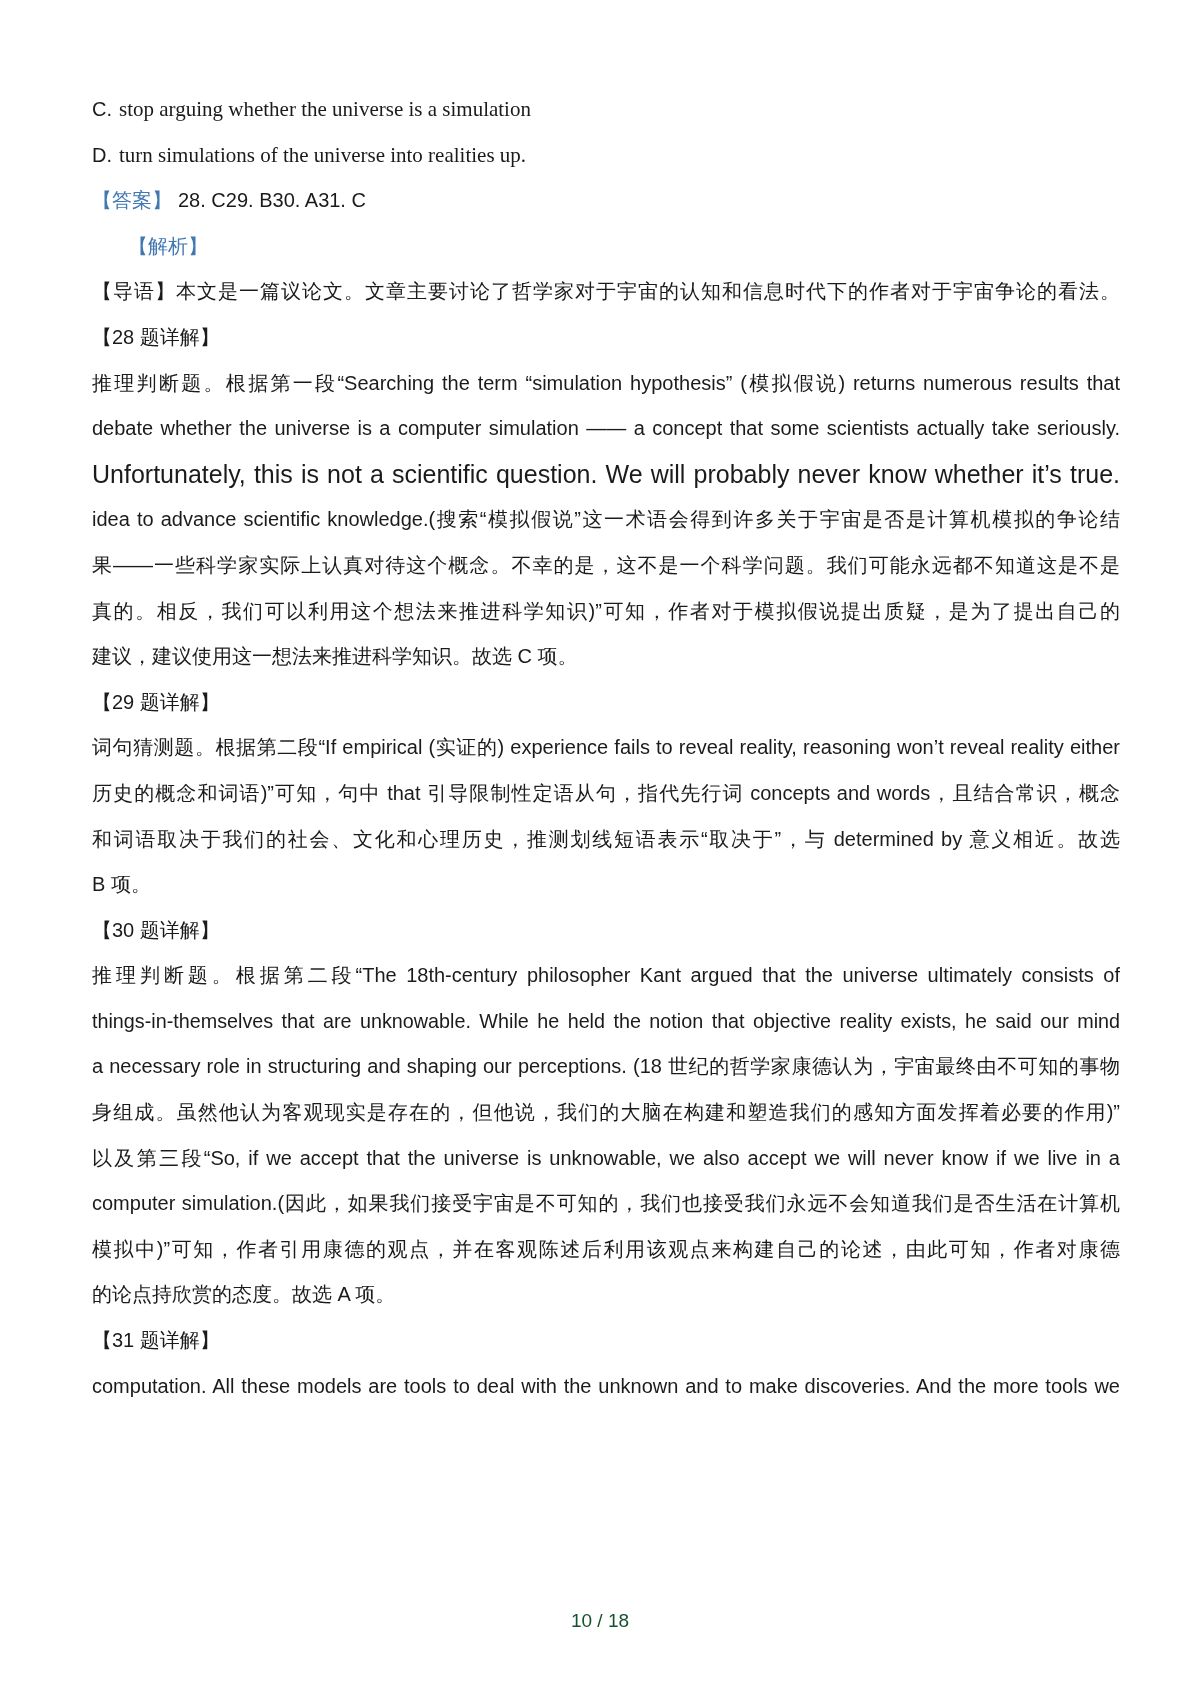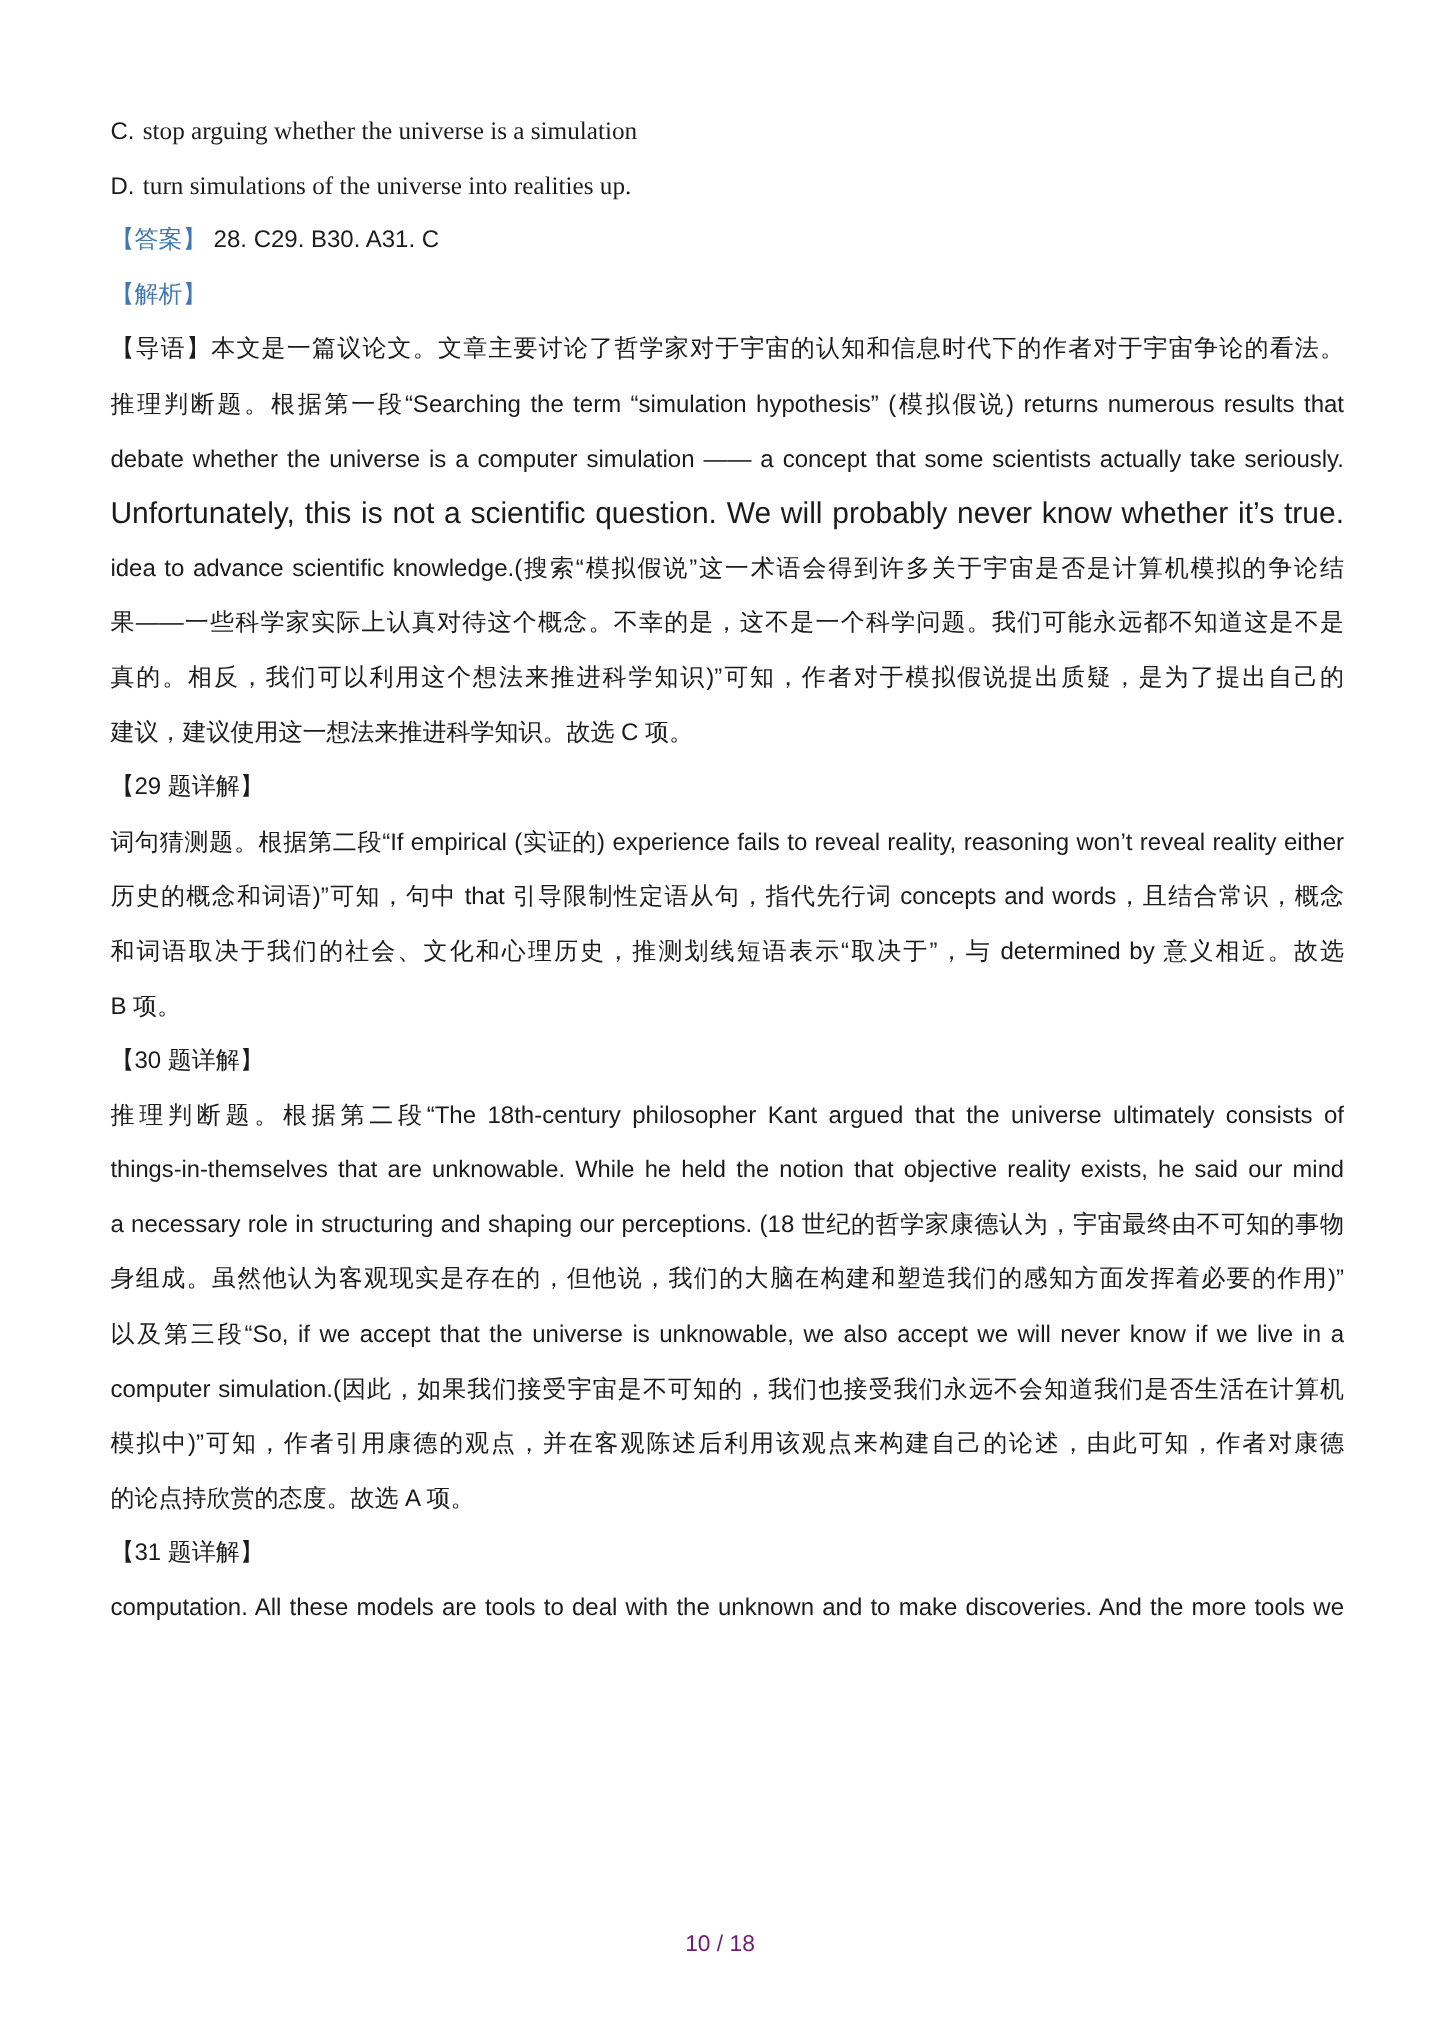--- a/index.html
+++ b/index.html
@@ -43,39 +43,40 @@
   .answer-item.first { margin-left: 6px; }
   .footer {
     position: absolute;
     left: 0;
     right: 0;
     top: 1598px;
     height: 45px;
     line-height: 45px;
     text-align: center;
     font-size: 19px;
-    color: #701a75;
+    color: #14532d;
   }
 </style>
 </head>
 <body>
 
 <div class="content">
 
   <div class="ln serif"><span class="opt-letter">C.</span><span>stop arguing whether the universe is a simulation</span></div>
   <div class="ln serif"><span class="opt-letter">D.</span><span>turn simulations of the universe into realities up.</span></div>
 
   <div class="ln">
     <span class="blue" style="color: rgb(66, 120, 178);">【答案】</span><span class="answer-item first">28. C</span><span class="answer-item">29. B</span><span class="answer-item">30. A</span><span class="answer-item">31. C</span>
   </div>
 
-  <div class="ln"><span class="blue" style="color: rgb(66, 120, 178);">【解析】</span></div>
+  <div class="ln"><span class="blue" style="color: rgb(66, 120, 178); margin-left: 36px;">【解析】</span></div>
 
   <div class="ln just">【导语】本文是一篇议论文。文章主要讨论了哲学家对于宇宙的认知和信息时代下的作者对于宇宙争论的看法。</div>
 
+  <div class="ln">【28 题详解】</div>
   <div class="ln just">推理判断题。根据第一段“Searching the term “simulation hypothesis” (模拟假说) returns numerous results that</div>
   <div class="ln just">debate whether the universe is a computer simulation —— a concept that some scientists actually take seriously.</div>
   <div class="ln just" style="font-size: 25px;">Unfortunately, this is not a scientific question. We will probably never know whether it’s true. We can, instead, use this</div>
   <div class="ln just">idea to advance scientific knowledge.(搜索“模拟假说”这一术语会得到许多关于宇宙是否是计算机模拟的争论结</div>
   <div class="ln just">果——一些科学家实际上认真对待这个概念。不幸的是，这不是一个科学问题。我们可能永远都不知道这是不是</div>
   <div class="ln just">真的。相反，我们可以利用这个想法来推进科学知识)”可知，作者对于模拟假说提出质疑，是为了提出自己的</div>
   <div class="ln">建议，建议使用这一想法来推进科学知识。故选 C 项。</div>
 
   <div class="ln">【29 题详解】</div>
   <div class="ln just">词句猜测题。根据第二段“If empirical (实证的) experience fails to reveal reality, reasoning won’t reveal reality either</div>

